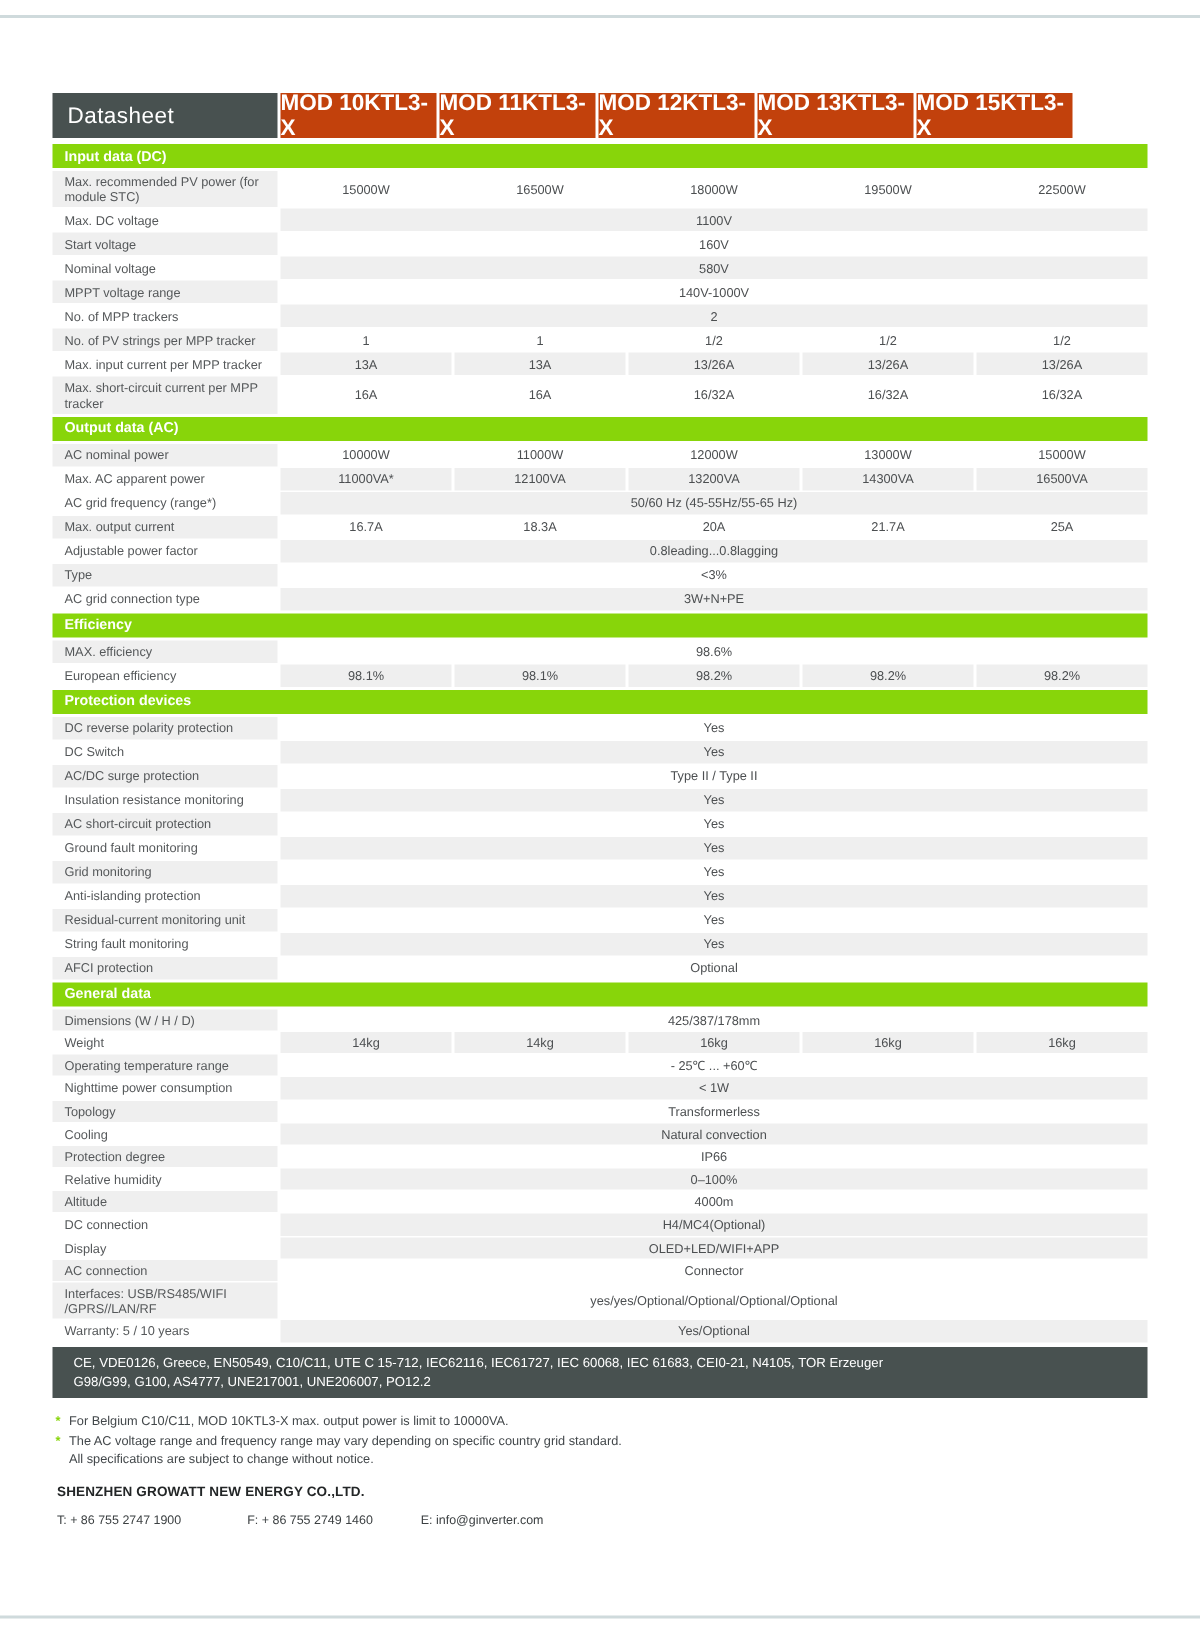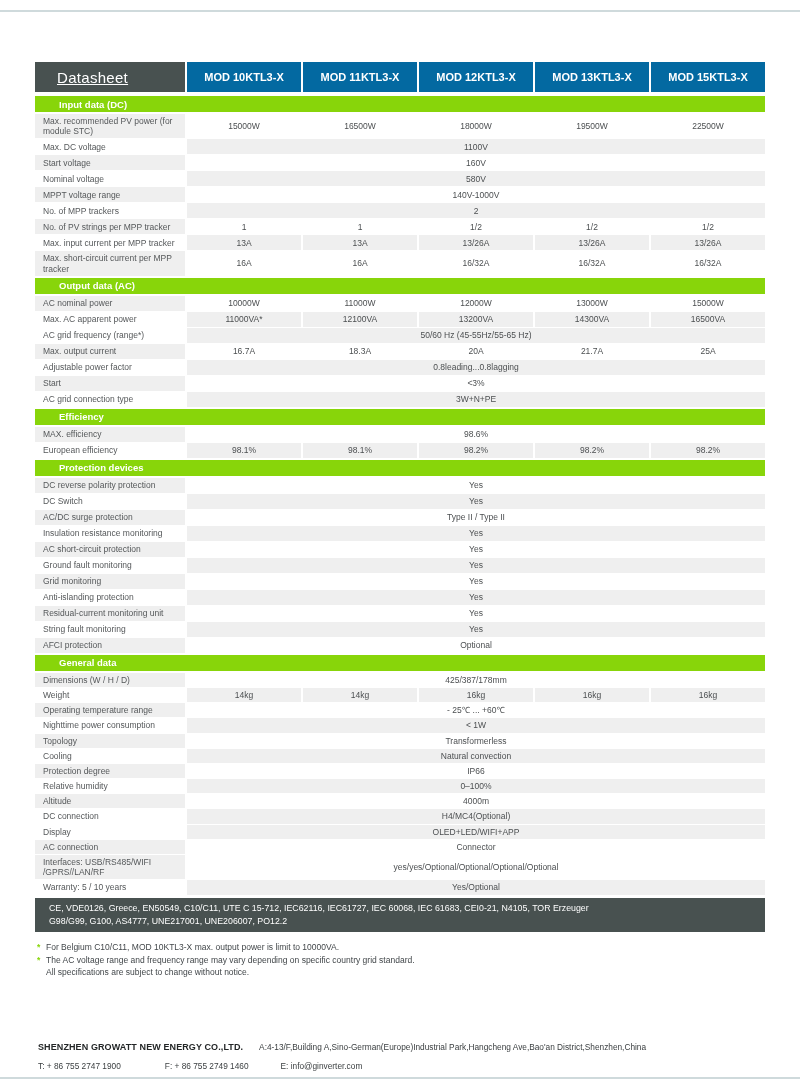--- a/index.html
+++ b/index.html
@@ -7,45 +7,45 @@
   body { width:800px; height:1085px; font-family:"Liberation Sans", sans-serif; position:relative; overflow:hidden; }
   .page { position:relative; width:800px; height:1085px; background:#fff; }
   .edge { position:absolute; left:0; width:800px; height:2px; background:#cfdadc; }
   .edge.top { top:10px; }
   .edge.bottom { top:1077px; }
 
   .table { position:absolute; left:35px; top:62px; width:730px; }
 
   .hdr { display:flex; gap:2px; height:30px; margin-bottom:4px; }
   .hdr .title { width:150px; background:#485150; color:#fff; display:flex; align-items:center;
-                padding-left:22px; font-size:15px; letter-spacing:.3px;text-decoration:underline; }
-  .hdr .model { width:114px; background:#0369a1; color:#fff; display:flex; align-items:center;
-                justify-content:center; font-size:11px; font-weight:bold; flex:none; }
+                padding-left:10px; font-size:15px; letter-spacing:.3px; }
+  .hdr .model { width:104px; background:#c2410c; color:#fff; display:flex; align-items:center;
+                justify-content:center; font-size:15px; font-weight:bold; flex:none; }
 
   .bar { height:16px; background:#88d50a; color:#fff; font-weight:bold; font-size:9.5px;
-         display:flex; align-items:center; padding-left:24px; margin:2px 0 2px; }
+         display:flex; align-items:center; padding-left:8px; margin:2px 0 2px; }
 
   .row { display:flex; gap:2px; margin-bottom:1px; }
   .cell { display:flex; align-items:center; }
   .lbl { width:150px; flex:none; padding:2px 4px 2px 8px; font-size:8.5px; color:#55585a;
          line-height:1.2; min-height:15px; }
   .val { width:114px; flex:none; justify-content:center; text-align:center; font-size:8.5px;
          color:#4c4f51; min-height:15px; padding:1px 2px; line-height:1.2; }
   .spanv { width:578px; }
   .shade { background:#efefef; }
   .gen .lbl, .gen .val { min-height:14px; }
 
   .cert { margin-top:3px; background:#485150; color:#fff; font-size:8.8px; text-align:left;
           padding:4px 14px; line-height:1.5; }
 
   .notes { margin:9px 0 0 2px; font-size:8.5px; color:#42474a; line-height:1.5; }
   .note { display:flex; }
   .note .mark { color:#88d50a; width:9px; flex:none; font-weight:bold; }
 
-  .footer { position:absolute; left:38px; top:1042px; color:#36393b; width:730px; }
+  .footer { position:absolute; left:38px; top:989px; color:#36393b; width:730px; }
   .f1 { display:flex; align-items:baseline; }
   .name { font-weight:bold; font-size:9px; color:#232627; letter-spacing:.1px; }
   .addr { font-size:8.3px; margin-left:16px; color:#3c4042; }
   .f2 { display:flex; margin-top:9px; font-size:8.3px; color:#3c4042; }
   .f2 .fx { margin-left:44px; }
   .f2 .em { margin-left:32px; }
 </style>
 </head>
 <body>
 
@@ -145,21 +145,21 @@
           <div class="cell val">18.3A</div>
           <div class="cell val">20A</div>
           <div class="cell val">21.7A</div>
           <div class="cell val">25A</div>
         </div>
         <div class="row">
           <div class="cell lbl">Adjustable power factor</div>
           <div class="cell val spanv shade">0.8leading...0.8lagging</div>
         </div>
         <div class="row">
-          <div class="cell lbl shade">Start</div>
+          <div class="cell lbl shade">Type</div>
           <div class="cell val spanv">&lt;3%</div>
         </div>
         <div class="row">
           <div class="cell lbl">AC grid connection type</div>
           <div class="cell val spanv shade">3W+N+PE</div>
         </div>
         <div class="bar">Efficiency</div>
         <div class="row">
           <div class="cell lbl shade">MAX. efficiency</div>
           <div class="cell val spanv">98.6%</div>
@@ -297,21 +297,20 @@
       <div class="note">
         <span class="mark"></span>
         <span>All specifications are subject to change without notice.</span>
       </div>
     </div>
   </div>
 
   <div class="footer">
     <div class="f1">
       <span class="name">SHENZHEN GROWATT NEW ENERGY CO.,LTD.</span>
-      <span class="addr">A:4-13/F,Building A,Sino-German(Europe)Industrial Park,Hangcheng Ave,Bao'an District,Shenzhen,China</span>
     </div>
     <div class="f2">
       <span>T:  + 86 755 2747 1900</span>
       <span class="fx">F:  + 86 755 2749 1460</span>
       <span class="em">E:  info@ginverter.com</span>
     </div>
   </div>
 
   <div class="edge bottom"></div>
 </div>

